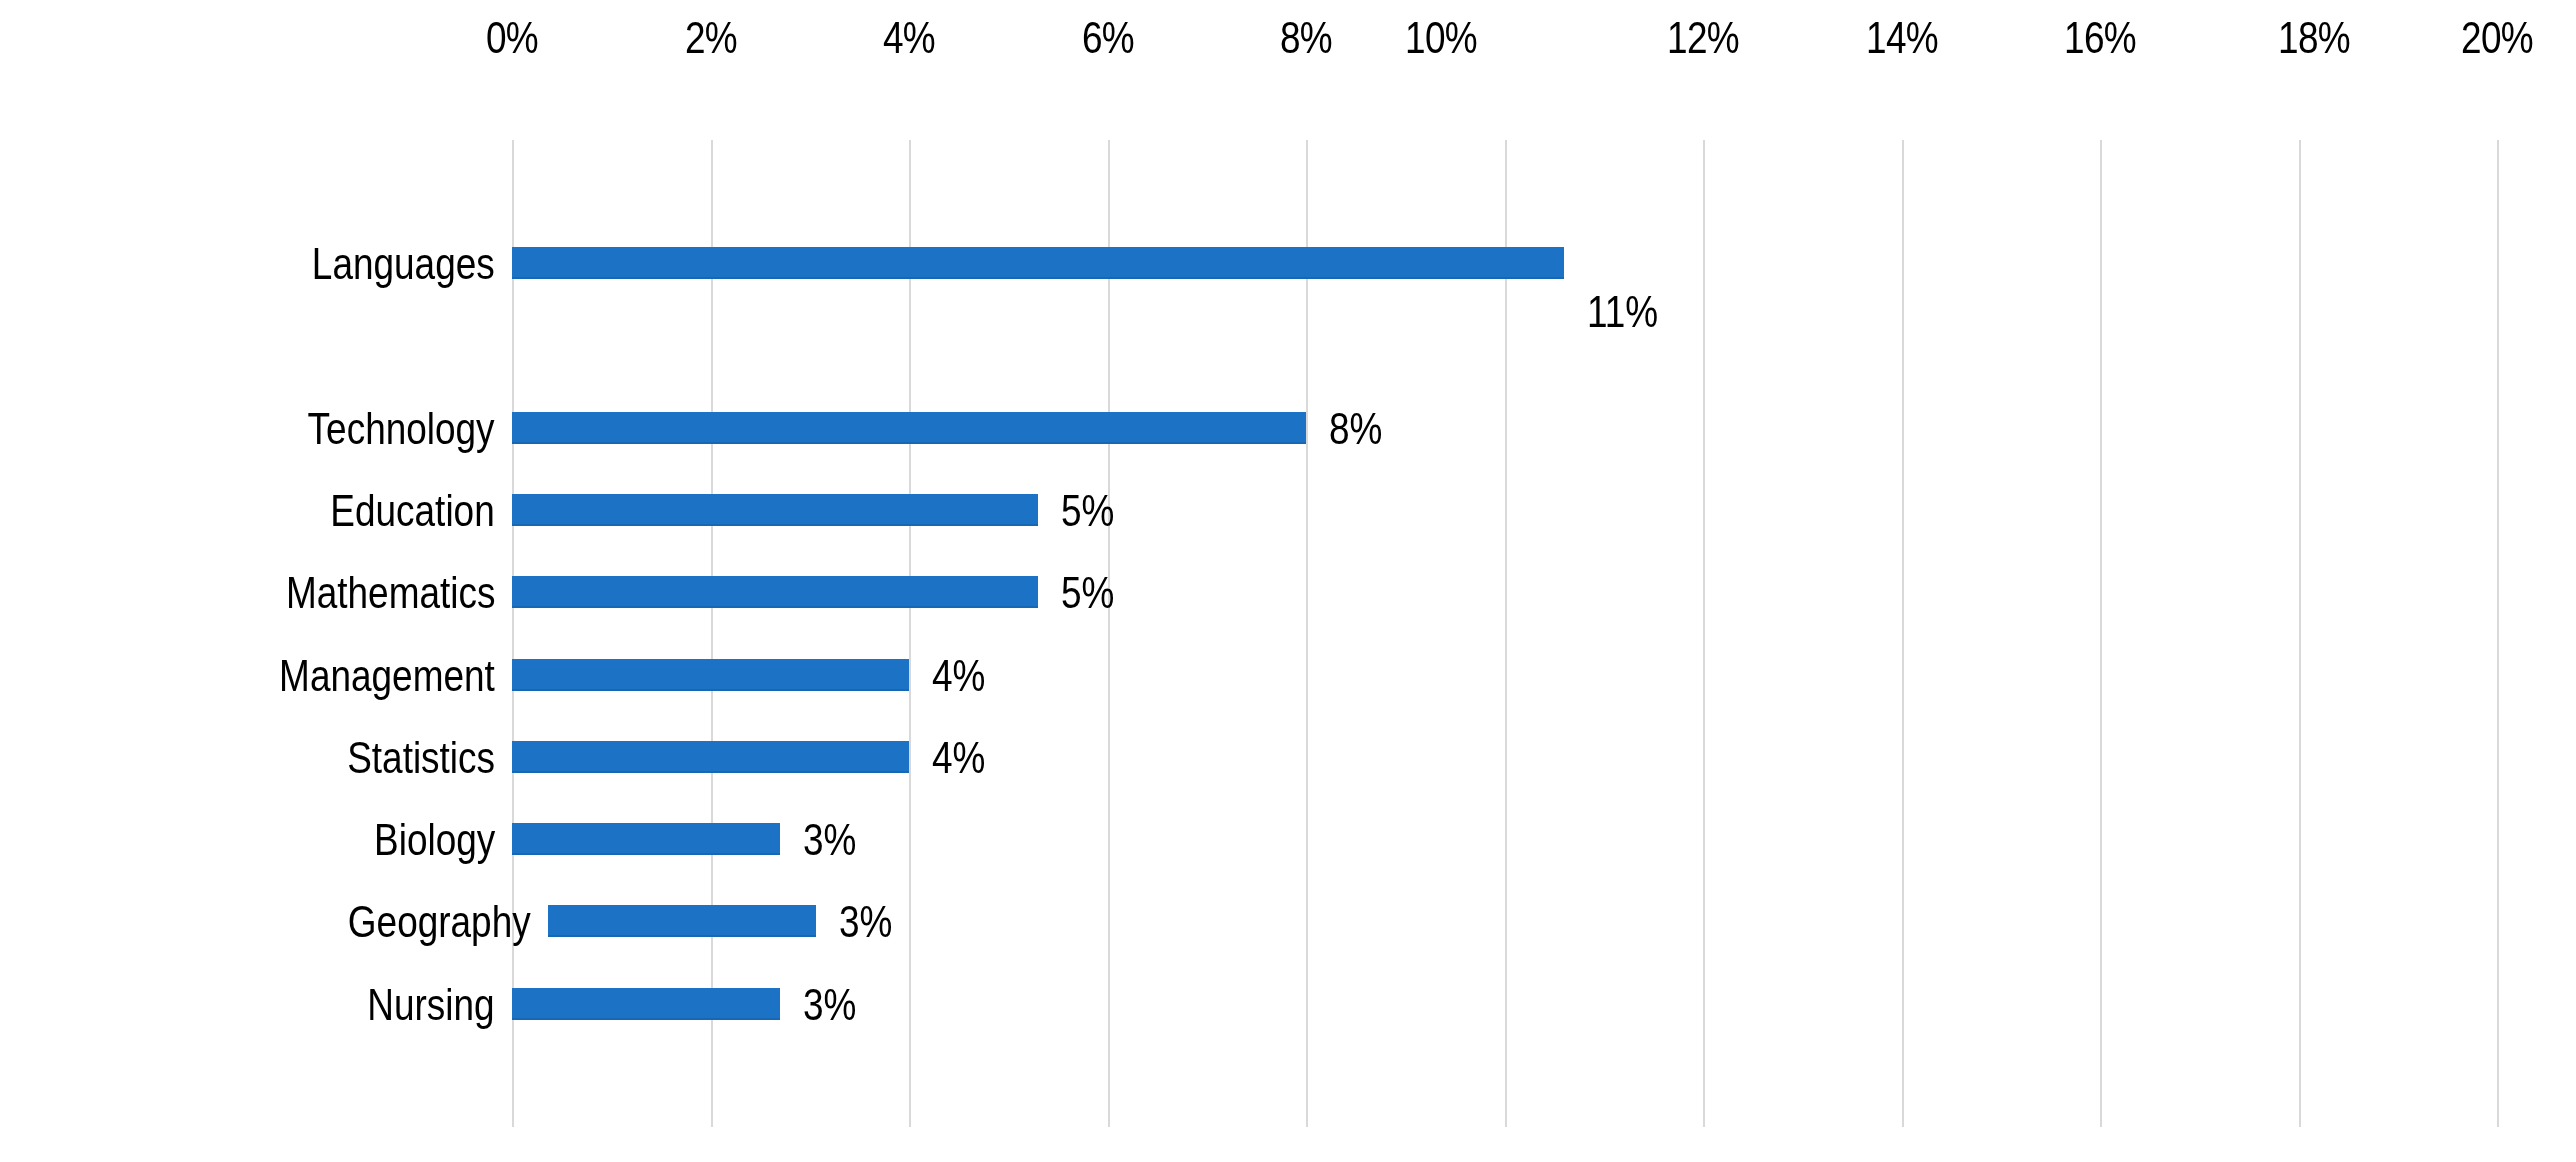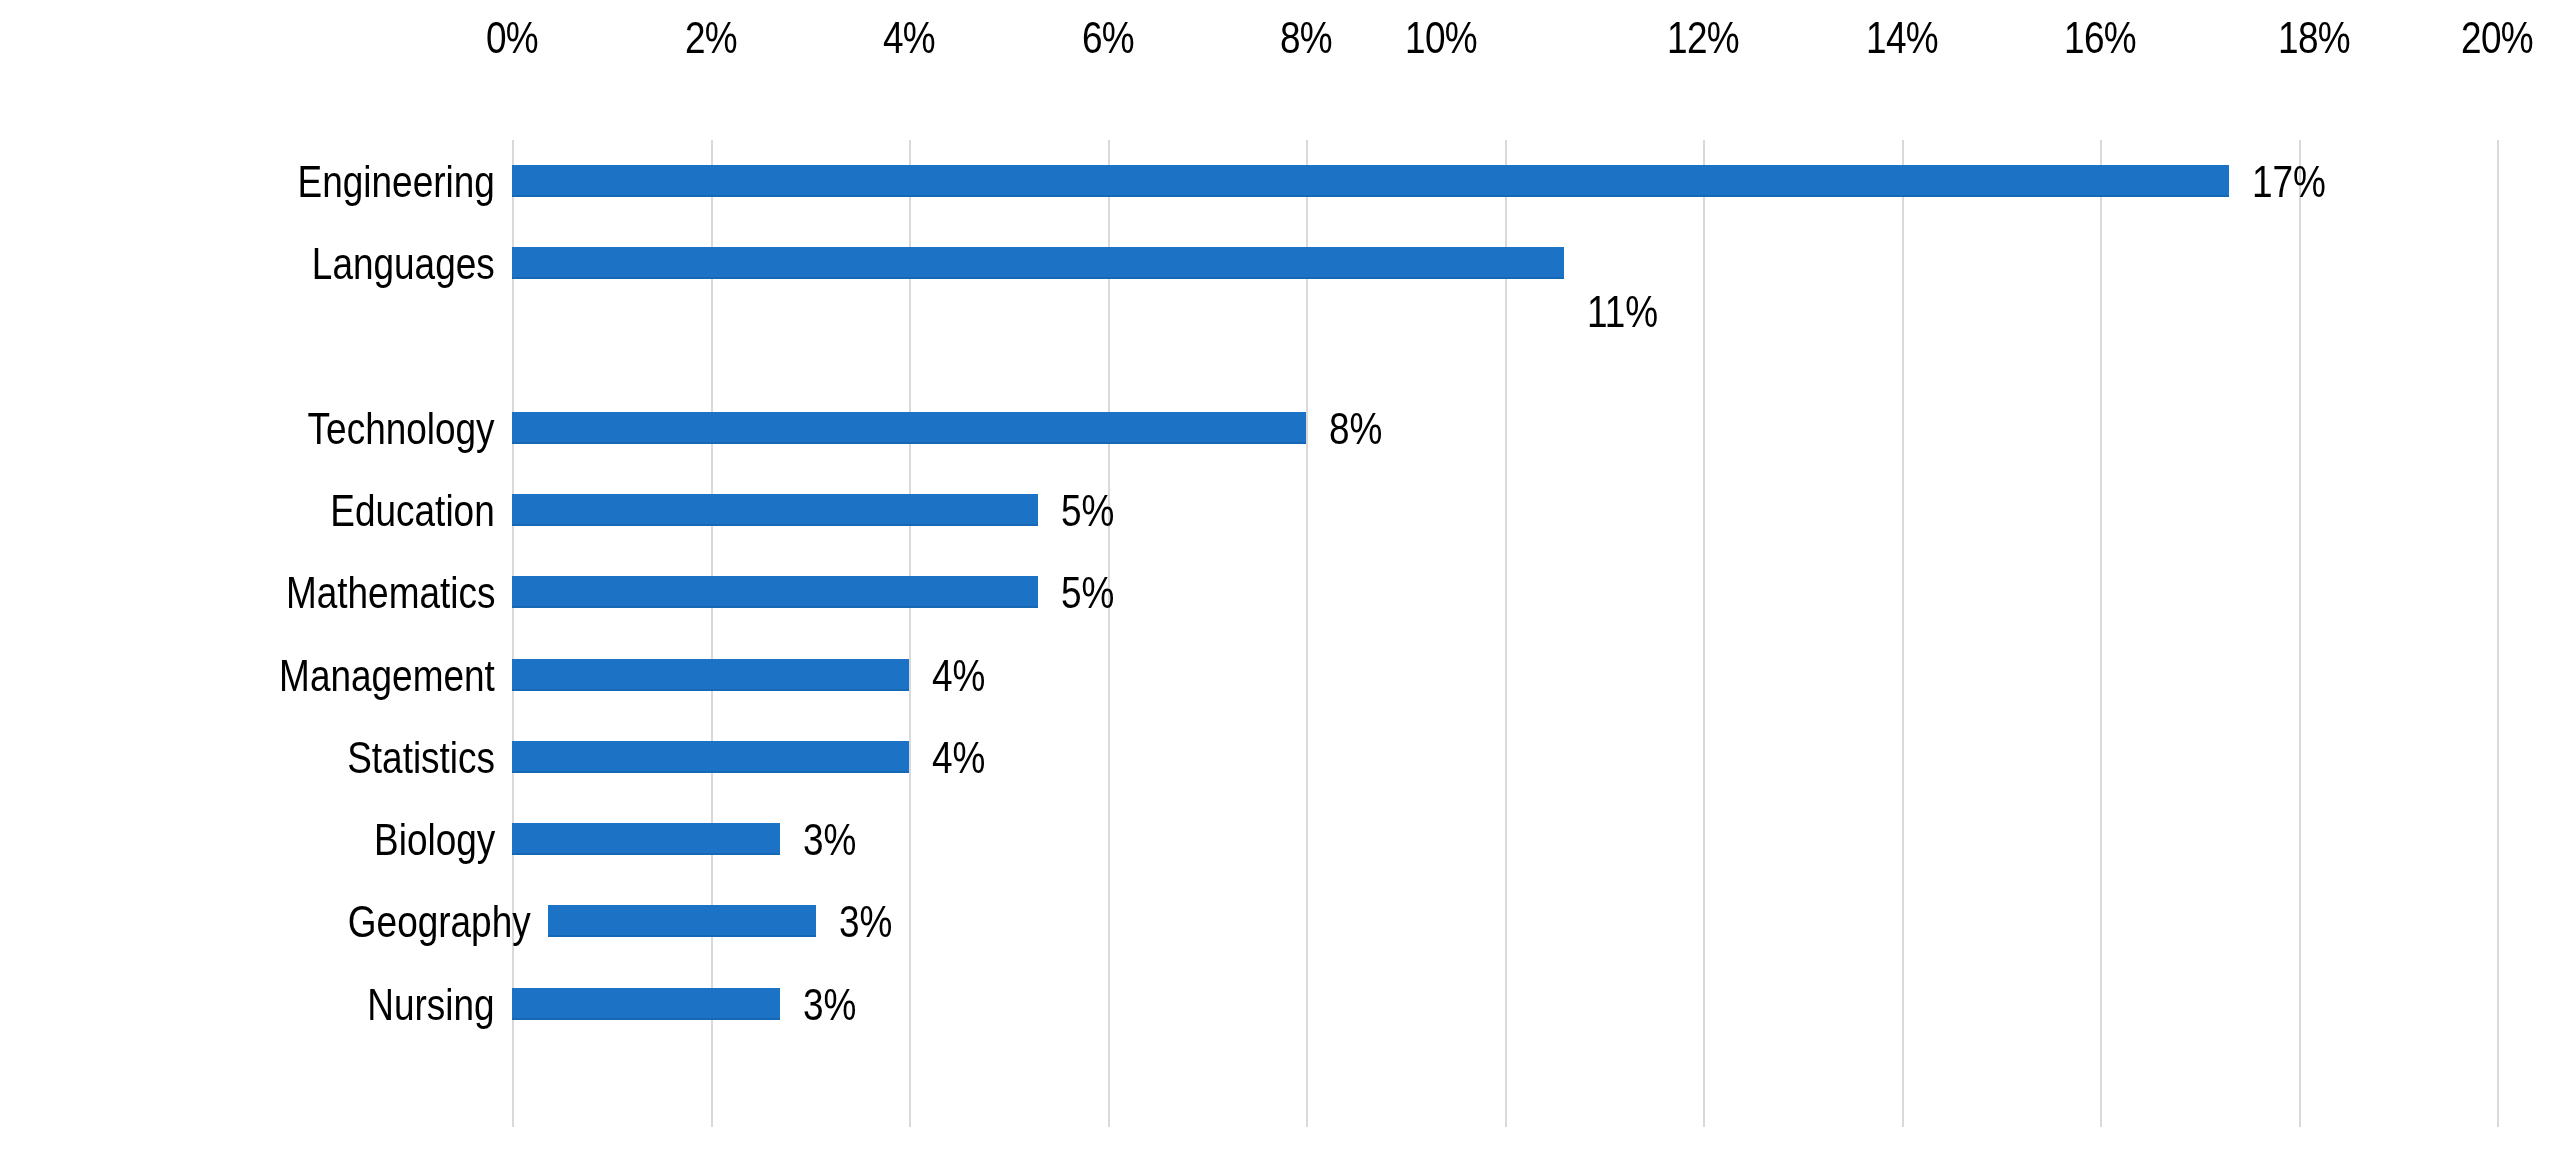--- a/index.html
+++ b/index.html
@@ -110,25 +110,20 @@
       <div class="gridline" style="left: 794px;"></div>
       <div class="gridline" style="left: 993px;"></div>
       <div class="gridline" style="left: 1191px;"></div>
       <div class="gridline" style="left: 1390px;"></div>
       <div class="gridline" style="left: 1588px;"></div>
       <div class="gridline" style="left: 1787px;"></div>
       <div class="gridline" style="left: 1985px;"></div>
     </div>
 
   <div id="rows-layer">
-      <div class="row" style="top: 0px;">
-        <div class="cat-label"><span>Engineering</span></div>
-        <div class="bar" style="width: 1717px; background: rgb(28, 114, 196); border-bottom-color: rgb(22, 104, 180);"></div>
-        <div class="bar-value" style="left: 2252px;"><span>17%</span></div>
-      </div>
       <div class="row" style="top: 82px;">
         <div class="cat-label"><span>Languages</span></div>
         <div class="bar" style="width: 1052px; background: rgb(28, 114, 196); border-bottom-color: rgb(22, 104, 180);"></div>
         <div class="bar-value" style="left: 1587px; margin-top: 48px;"><span>11%</span></div>
       </div>
       <div class="row" style="top: 247px;">
         <div class="cat-label"><span>Technology</span></div>
         <div class="bar" style="width: 794px; background: rgb(28, 114, 196); border-bottom-color: rgb(22, 104, 180);"></div>
         <div class="bar-value" style="left: 1329px;"><span>8%</span></div>
       </div>

